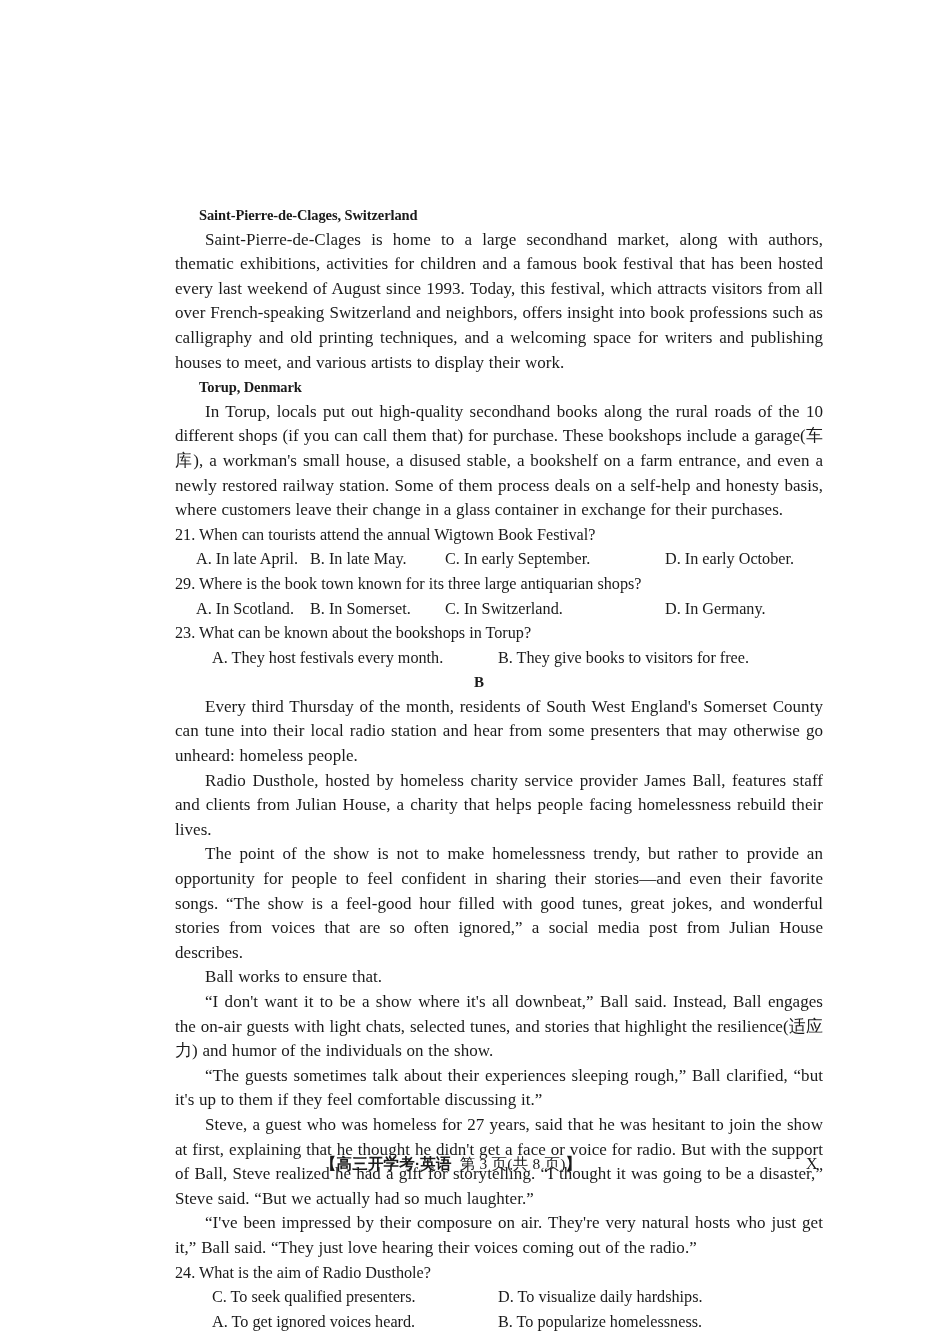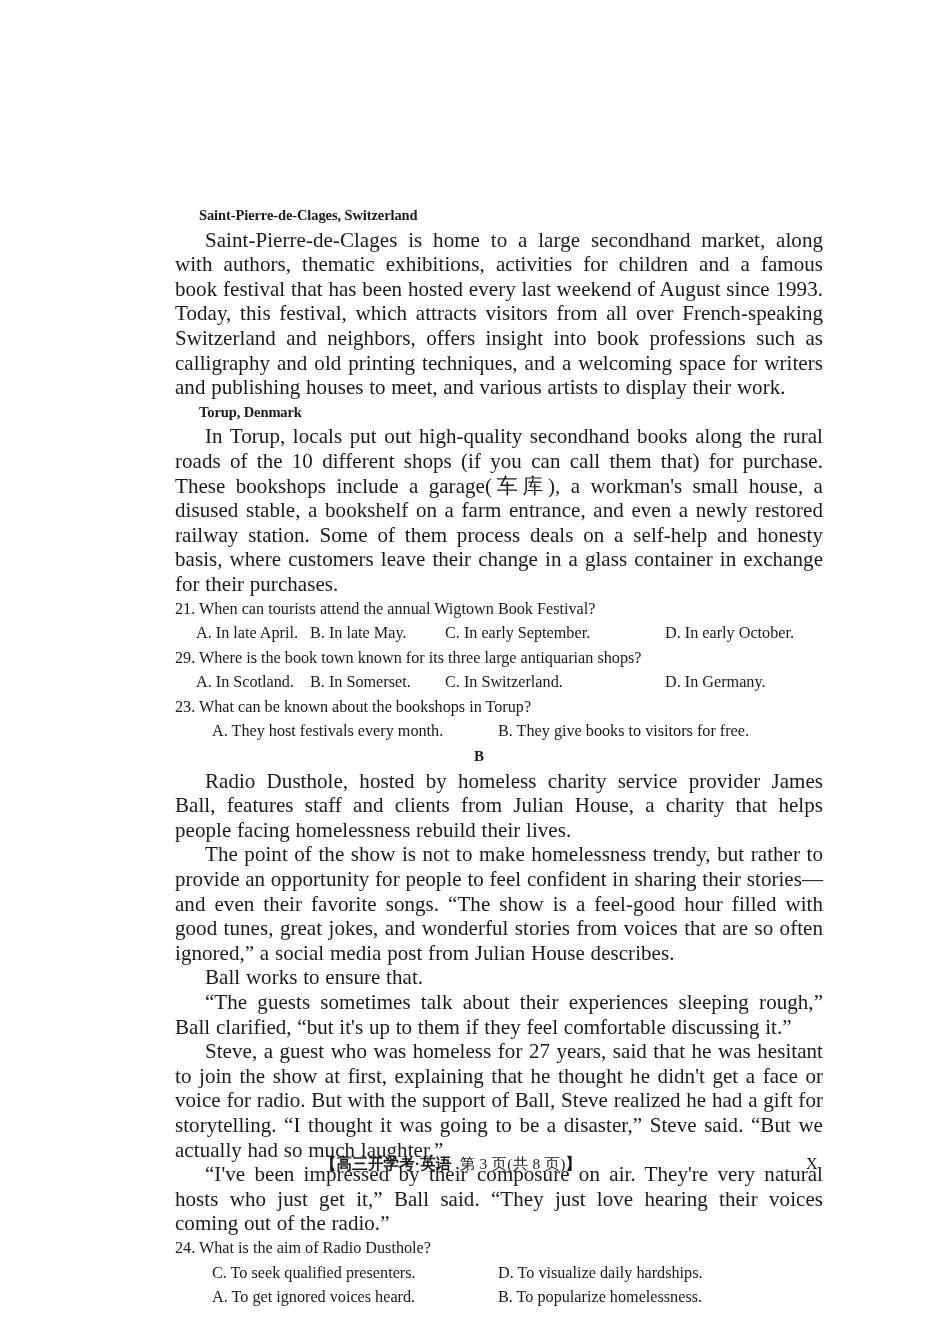--- a/index.html
+++ b/index.html
@@ -35,21 +35,21 @@
   .sec-head {
     font-weight: bold;
     font-size: 14.5px;
     line-height: 24.6px;
     text-indent: 24px;
     letter-spacing: -0.1px;
   }
 
   p.para {
     margin: 0;
-    font-size: 21px;
+    font-size: 17px;
     line-height: 24.6px;
     text-align: justify;
     text-align-last: left;
     text-indent: 30px;
     letter-spacing: 0.05px;
     word-spacing: 0.4px;
   }
   p.para.nojust {
     text-align: left;
     font-family: Liberation Serif, serif;
@@ -165,23 +165,25 @@
     </div>
 
     <div class="q-line">23. What can be known about the bookshops in Torup?</div>
     <div class="opts2">
       <span class="left">A. They host festivals every month.</span>
       <span class="right">B. They give books to visitors for free.</span>
     </div>
 
     <div class="section-letter">B</div>
 
+    <p class="para">Every third Thursday of the month, residents of South West England's Somerset County can tune into their local radio station and hear from some presenters that may otherwise go unheard: homeless people.</p>
     <p class="para">Radio Dusthole, hosted by homeless charity service provider James Ball, features staff and clients from Julian House, a charity that helps people facing homelessness rebuild their lives.</p>
     <p class="para">The point of the show is not to make homelessness trendy, but rather to provide an opportunity for people to feel confident in sharing their stories—and even their favorite songs. “The show is a feel-good hour filled with good tunes, great jokes, and wonderful stories from voices that are so often ignored,” a social media post from Julian House describes.</p>
     <p class="para nojust">Ball works to ensure that.</p>
+    <p class="para">“I don't want it to be a show where it's all downbeat,” Ball said. Instead, Ball engages the on-air guests with light chats, selected tunes, and stories that highlight the resilience(适应力) and humor of the individuals on the show.</p>
     <p class="para">“The guests sometimes talk about their experiences sleeping rough,” Ball clarified, “but it's up to them if they feel comfortable discussing it.”</p>
     <p class="para">Steve, a guest who was homeless for 27 years, said that he was hesitant to join the show at first, explaining that he thought he didn't get a face or voice for radio. But with the support of Ball, Steve realized he had a gift for storytelling. “I thought it was going to be a disaster,” Steve said. “But we actually had so much laughter.”</p>
     <p class="para">“I've been impressed by their composure on air. They're very natural hosts who just get it,” Ball said. “They just love hearing their voices coming out of the radio.”</p>
 
     <div class="q-line">24. What is the aim of Radio Dusthole?</div>
     <div class="opts2">
       <span class="left">C. To seek qualified presenters.</span>
       <span class="right">D. To visualize daily hardships.</span>
     </div>
     <div class="opts2">

